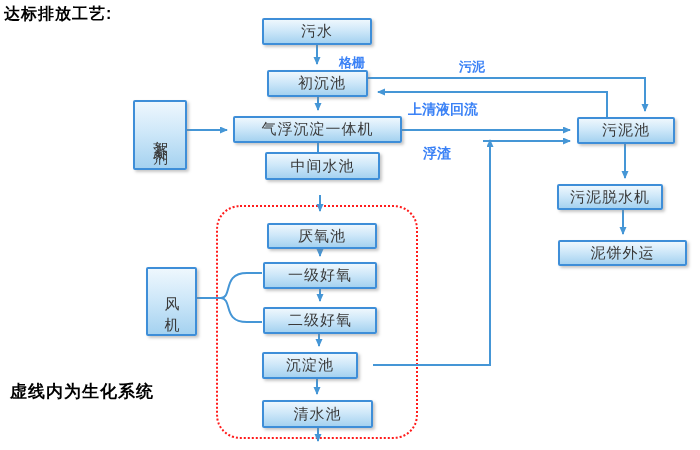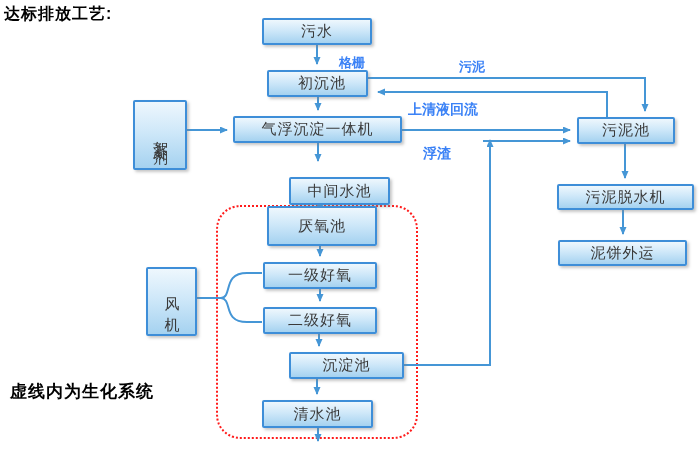--- a/index.html
+++ b/index.html
@@ -12,29 +12,29 @@
     background:linear-gradient(180deg,#eef7fd 0%,#cfe8f9 45%,#a5d2f0 100%);
     border:2px solid #3e8ed8;box-sizing:border-box;border-radius:2px;
     color:#3a3a3a;font-size:15px;letter-spacing:1px;
     box-shadow:2px 2px 3px rgba(130,130,130,0.45);
   }
   .vtext{writing-mode:vertical-rl;text-orientation:upright;}
   #node-wushui{left:262px;top:18px;width:110px;height:27px;}
   #node-chuchengchi{left:267px;top:70px;width:101px;height:27px;padding-left:9px;}
   #node-xuningji{left:133px;top:100px;width:54px;height:70px;letter-spacing:4px;}
   #node-yitiji{left:233px;top:116px;width:169px;height:27px;}
-  #node-zhongjianshuichi{left:265px;top:177px;width:101px;height:28px;margin-left:24px;}
-  #node-yanyangchi{left:267px;top:206px;width:110px;height:40px;}
+  #node-zhongjianshuichi{left:265px;top:152px;width:115px;height:28px;}
+  #node-yanyangchi{left:267px;top:223px;width:110px;height:26px;}
   #node-yijihaoyang{left:263px;top:262px;width:114px;height:27px;}
   #node-erjihaoyang{left:263px;top:307px;width:114px;height:27px;}
-  #node-chendianchi{left:262px;top:352px;width:115px;height:27px;margin-left:27px;}
+  #node-chendianchi{left:262px;top:352px;width:96px;height:27px;}
   #node-qingshuichi{left:262px;top:400px;width:111px;height:28px;}
   #node-fengji{left:146px;top:267px;width:51px;height:69px;letter-spacing:20px;padding-top:6px;}
   #node-wunichi{left:577px;top:117px;width:98px;height:27px;}
-  #node-wunituoshuiji{left:557px;top:184px;width:137px;height:26px;}
+  #node-wunituoshuiji{left:557px;top:184px;width:106px;height:26px;}
   #node-nibingwaiyun{left:558px;top:240px;width:129px;height:26px;}
 
   .flow-label{position:absolute;color:#3b82f6;font-size:13px;font-weight:bold;white-space:nowrap;}
   #label-geshan{left:339px;top:54px;}
   #label-wuni{left:459px;top:58px;}
   #label-shangqingyehuiliu{left:408px;top:101px;font-size:14px;}
   #label-fuzha{left:423px;top:145px;font-size:14px;}
 
   #page-title{position:absolute;left:4px;top:4px;font-size:16px;font-weight:bold;color:#000;letter-spacing:1px;}
   #bio-note{position:absolute;left:10px;top:380px;font-size:17px;font-weight:bold;color:#000;letter-spacing:1px;}

